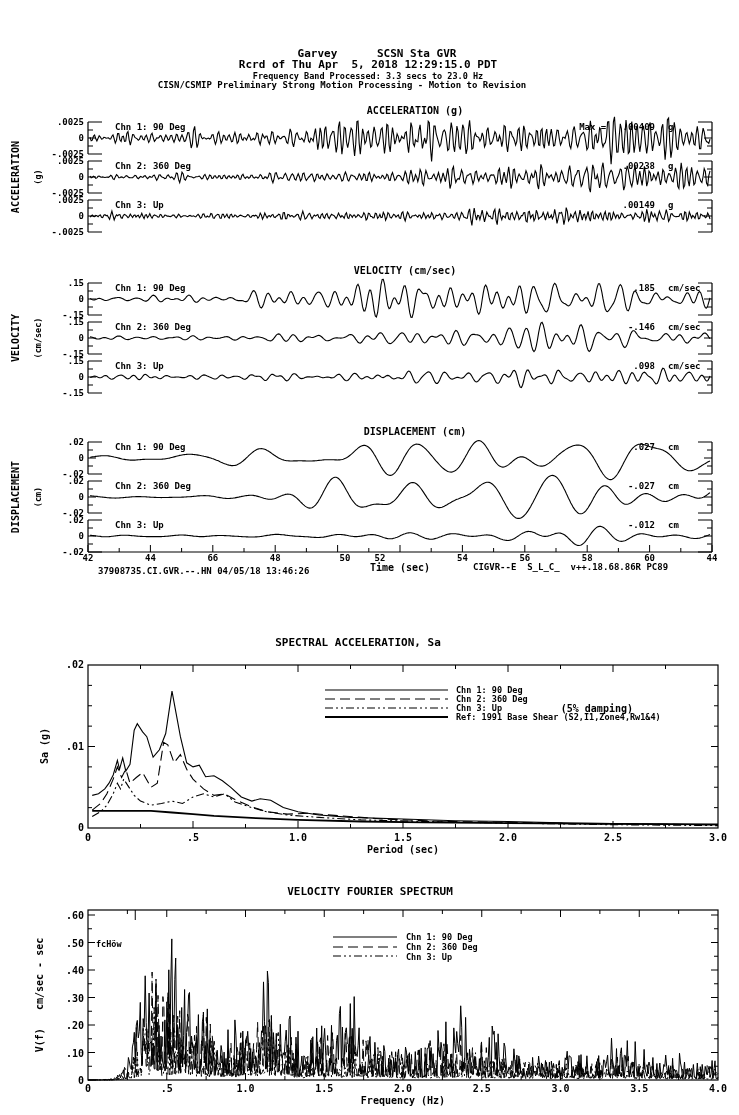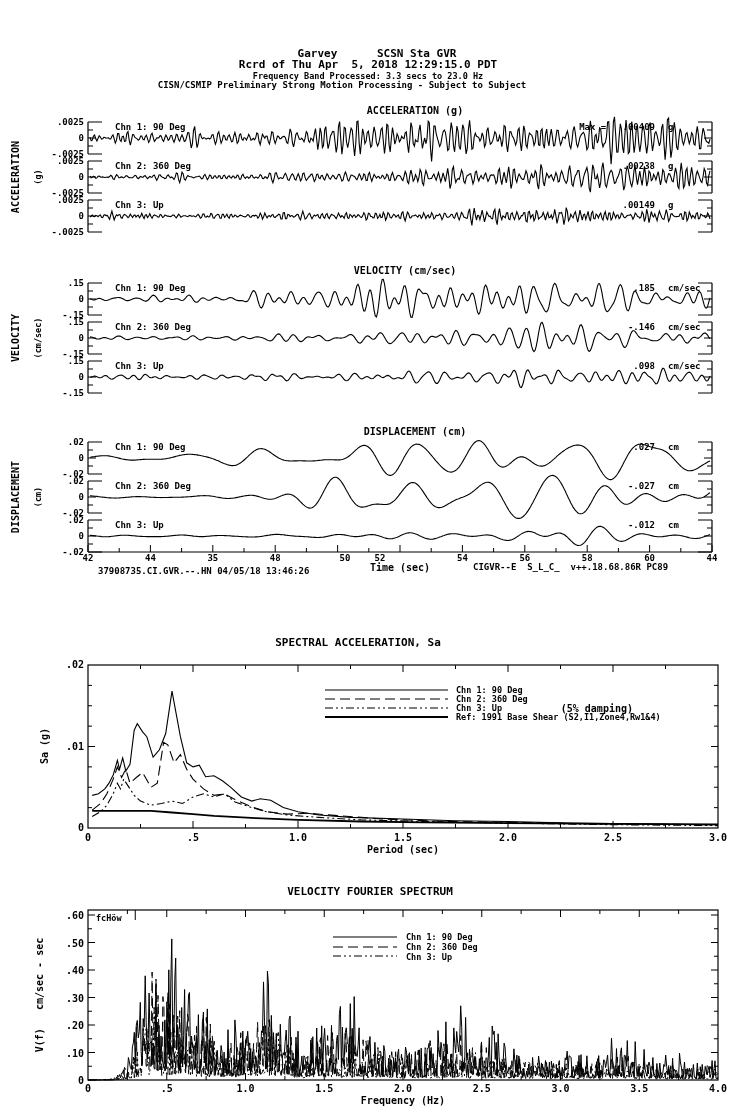--- a/index.html
+++ b/index.html
@@ -85,21 +85,21 @@
     <path d="M88.0,1080.0L89.0,1080.0L90.0,1080.0L91.0,1079.9L91.9,1080.0L92.9,1080.0L93.9,1079.9L94.9,1080.0L95.9,1079.9L96.9,1079.7L97.9,1079.9L98.8,1079.6L99.8,1079.9L100.8,1079.9L101.8,1080.0L102.8,1079.9L103.8,1079.6L104.8,1079.7L105.7,1079.7L106.7,1079.9L107.7,1079.9L108.7,1079.8L109.7,1079.9L110.7,1079.5L111.7,1079.9L112.6,1079.9L113.6,1079.4L114.6,1079.5L115.6,1079.7L116.6,1077.2L117.6,1079.6L118.6,1078.0L119.5,1078.9L120.5,1079.5L121.5,1079.0L122.5,1079.3L123.5,1078.3L124.5,1067.4L125.5,1069.3L126.5,1072.1L127.4,1077.2L128.4,1072.2L129.4,1076.2L130.4,1076.0L131.4,1076.1L132.4,1070.2L133.4,1059.2L134.3,1058.0L135.3,1072.0L136.3,1027.6L137.3,1075.0L138.3,1070.9L139.3,1074.3L140.3,1068.0L141.2,1073.1L142.2,1069.9L143.2,1028.4L144.2,1051.1L145.2,1040.1L146.2,1066.3L147.2,1065.6L148.1,1049.7L149.1,1042.9L150.1,1068.4L151.1,1067.7L152.1,972.0L153.1,1052.3L154.1,1064.4L155.0,1020.5L156.0,979.1L157.0,1064.7L158.0,995.4L159.0,1036.2L160.0,1070.0L161.0,1054.9L161.9,1070.1L162.9,996.6L163.9,1007.2L164.9,1070.9L165.9,1060.4L166.9,1069.0L167.9,992.3L168.8,1055.4L169.8,1004.0L170.8,1069.4L171.8,1047.1L172.8,1071.0L173.8,1015.2L174.8,1073.6L175.7,1067.9L176.7,1047.5L177.7,1016.1L178.7,1073.3L179.7,1010.7L180.7,1073.2L181.7,1053.0L182.6,1055.0L183.6,1046.2L184.6,1067.5L185.6,1072.8L186.6,1037.1L187.6,1014.0L188.6,1018.8L189.5,1068.6L190.5,1046.6L191.5,1042.5L192.5,1074.3L193.5,1058.6L194.5,1035.3L195.5,1067.7L196.5,1026.4L197.4,1073.6L198.4,1071.5L199.4,1073.8L200.4,1066.8L201.4,1039.8L202.4,1050.8L203.4,1012.0L204.3,1058.8L205.3,1074.6L206.3,1017.3L207.3,1041.9L208.3,1053.9L209.3,1064.3L210.3,1024.1L211.2,1074.3L212.2,1035.8L213.2,1045.7L214.2,1075.4L215.2,1075.2L216.2,1058.2L217.2,1073.3L218.1,1070.7L219.1,1069.6L220.1,1070.0L221.1,1055.6L222.1,1075.4L223.1,1068.1L224.1,1076.1L225.0,1076.2L226.0,1069.1L227.0,1073.8L228.0,1056.5L229.0,1075.7L230.0,1052.2L231.0,1043.0L231.9,1076.6L232.9,1073.2L233.9,1075.1L234.9,1056.7L235.9,1076.5L236.9,1047.1L237.9,1052.1L238.8,1071.5L239.8,1052.7L240.8,1032.7L241.8,1073.4L242.8,1041.5L243.8,1073.0L244.8,1050.9L245.7,1042.1L246.7,1034.4L247.7,1066.0L248.7,1068.0L249.7,1054.2L250.7,1075.2L251.7,1074.8L252.6,1060.0L253.6,1043.5L254.6,1068.5L255.6,1073.2L256.6,1049.4L257.6,1022.2L258.6,1057.8L259.5,1051.5L260.5,1074.3L261.5,1073.8L262.5,1071.6L263.5,1026.3L264.5,1055.7L265.5,1025.7L266.5,1039.3L267.4,1072.1L268.4,1022.8L269.4,1019.5L270.4,1061.7L271.4,1015.4L272.4,1063.9L273.4,1060.3L274.3,1066.0L275.3,1074.0L276.3,1063.5L277.3,1050.1L278.3,1065.0L279.3,1061.2L280.3,1072.2L281.2,1075.4L282.2,1064.1L283.2,1074.2L284.2,1075.9L285.2,1052.1L286.2,1073.3L287.2,1074.7L288.1,1061.9L289.1,1050.4L290.1,1062.8L291.1,1037.2L292.1,1053.7L293.1,1076.1L294.1,1076.4L295.0,1076.1L296.0,1043.8L297.0,1057.3L298.0,1076.4L299.0,1075.5L300.0,1066.6L301.0,1071.8L301.9,1076.7L302.9,1064.8L303.9,1072.2L304.9,1064.5L305.9,1076.4L306.9,1076.5L307.9,1056.3L308.8,1075.6L309.8,1062.6L310.8,1074.7L311.8,1038.0L312.8,1072.5L313.8,1074.4L314.8,1070.9L315.7,1070.0L316.7,1058.5L317.7,1040.3L318.7,1072.8L319.7,1041.7L320.7,1037.8L321.7,1076.2L322.6,1071.7L323.6,1076.4L324.6,1075.7L325.6,1076.0L326.6,1064.9L327.6,1035.5L328.6,1057.4L329.5,1064.6L330.5,1046.9L331.5,1063.2L332.5,1032.7L333.5,1050.4L334.5,1073.0L335.5,1067.7L336.5,1057.9L337.4,1071.7L338.4,1075.9L339.4,1075.7L340.4,1072.5L341.4,1075.7L342.4,1058.3L343.4,1065.2L344.3,1070.1L345.3,1033.4L346.3,1045.7L347.3,1075.2L348.3,1069.7L349.3,1035.0L350.3,1075.3L351.2,1036.3L352.2,1075.7L353.2,1043.5L354.2,1045.3L355.2,1069.2L356.2,1075.3L357.2,1075.3L358.1,1075.0L359.1,1064.4L360.1,1064.1L361.1,1076.0L362.1,1075.8L363.1,1039.8L364.1,1074.3L365.0,1076.1L366.0,1040.9L367.0,1054.8L368.0,1039.8L369.0,1058.5L370.0,1066.3L371.0,1060.2L371.9,1058.8L372.9,1076.5L373.9,1065.2L374.9,1065.1L375.9,1077.1L376.9,1076.7L377.9,1047.5L378.8,1071.9L379.8,1051.1L380.8,1051.7L381.8,1077.0L382.8,1056.1L383.8,1075.5L384.8,1076.9L385.7,1067.0L386.7,1072.4L387.7,1074.2L388.7,1069.8L389.7,1055.2L390.7,1076.7L391.7,1051.7L392.6,1062.1L393.6,1061.5L394.6,1074.1L395.6,1051.8L396.6,1066.1L397.6,1076.0L398.6,1061.1L399.5,1058.7L400.5,1064.8L401.5,1054.3L402.5,1076.7L403.5,1064.8L404.5,1077.7L405.5,1073.1L406.5,1059.6L407.4,1065.5L408.4,1052.3L409.4,1057.3L410.4,1076.3L411.4,1054.0L412.4,1073.7L413.4,1072.2L414.3,1075.7L415.3,1066.2L416.3,1073.2L417.3,1056.1L418.3,1050.1L419.3,1059.0L420.3,1070.0L421.2,1066.7L422.2,1076.4L423.2,1077.2L424.2,1073.7L425.2,1047.7L426.2,1055.0L427.2,1071.3L428.1,1071.5L429.1,1067.3L430.1,1040.6L431.1,1077.0L432.1,1076.0L433.1,1074.6L434.1,1070.3L435.0,1076.7L436.0,1075.9L437.0,1062.8L438.0,1052.0L439.0,1046.7L440.0,1046.5L441.0,1076.6L441.9,1068.0L442.9,1076.8L443.9,1043.8L444.9,1061.8L445.9,1070.6L446.9,1041.9L447.9,1058.4L448.8,1071.6L449.8,1070.5L450.8,1076.6L451.8,1059.4L452.8,1076.6L453.8,1063.6L454.8,1076.6L455.7,1064.0L456.7,1053.4L457.7,1076.5L458.7,1076.3L459.7,1074.5L460.7,1035.4L461.7,1075.4L462.6,1061.7L463.6,1065.5L464.6,1057.9L465.6,1063.0L466.6,1076.5L467.6,1052.8L468.6,1063.6L469.5,1057.5L470.5,1075.3L471.5,1062.4L472.5,1047.5L473.5,1074.4L474.5,1054.5L475.5,1060.1L476.5,1072.3L477.4,1071.5L478.4,1076.5L479.4,1074.0L480.4,1059.7L481.4,1039.8L482.4,1060.4L483.4,1073.8L484.3,1066.2L485.3,1077.1L486.3,1047.6L487.3,1064.2L488.3,1077.4L489.3,1076.0L490.3,1069.9L491.2,1068.6L492.2,1077.6L493.2,1077.2L494.2,1059.6L495.2,1076.2L496.2,1069.7L497.2,1076.5L498.1,1069.7L499.1,1073.0L500.1,1077.7L501.1,1073.6L502.1,1059.3L503.1,1062.7L504.1,1077.9L505.0,1058.6L506.0,1076.7L507.0,1077.5L508.0,1077.9L509.0,1077.6L510.0,1077.9L511.0,1076.9L511.9,1060.8L512.9,1075.5L513.9,1077.8L514.9,1076.4L515.9,1059.9L516.9,1068.2L517.9,1073.3L518.8,1074.3L519.8,1058.8L520.8,1078.1L521.8,1077.9L522.8,1074.1L523.8,1062.8L524.8,1067.0L525.7,1060.6L526.7,1061.3L527.7,1062.3L528.7,1062.0L529.7,1063.4L530.7,1075.8L531.7,1070.1L532.6,1078.1L533.6,1066.0L534.6,1063.6L535.6,1067.3L536.6,1067.8L537.6,1073.6L538.6,1077.9L539.5,1073.3L540.5,1073.3L541.5,1076.2L542.5,1064.0L543.5,1075.7L544.5,1076.2L545.5,1076.1L546.5,1062.4L547.4,1076.7L548.4,1076.8L549.4,1070.6L550.4,1078.3L551.4,1061.1L552.4,1078.1L553.4,1063.4L554.3,1067.7L555.3,1078.3L556.3,1064.3L557.3,1077.8L558.3,1065.5L559.3,1060.6L560.3,1078.4L561.2,1074.7L562.2,1078.4L563.2,1068.2L564.2,1076.0L565.2,1077.3L566.2,1077.9L567.2,1074.6L568.1,1077.9L569.1,1077.4L570.1,1076.6L571.1,1077.1L572.1,1070.0L573.1,1076.9L574.1,1078.2L575.0,1073.8L576.0,1065.1L577.0,1074.6L578.0,1061.6L579.0,1073.6L580.0,1076.7L581.0,1067.3L581.9,1078.3L582.9,1065.8L583.9,1075.1L584.9,1072.9L585.9,1076.6L586.9,1071.7L587.9,1071.6L588.8,1077.2L589.8,1078.1L590.8,1066.5L591.8,1072.0L592.8,1075.2L593.8,1075.8L594.8,1077.5L595.7,1072.0L596.7,1076.7L597.7,1058.6L598.7,1078.2L599.7,1062.7L600.7,1075.1L601.7,1065.4L602.6,1076.4L603.6,1077.1L604.6,1077.9L605.6,1077.0L606.6,1069.0L607.6,1071.7L608.6,1074.3L609.5,1072.7L610.5,1078.1L611.5,1056.8L612.5,1064.3L613.5,1075.0L614.5,1069.7L615.5,1065.0L616.5,1073.6L617.4,1057.2L618.4,1077.4L619.4,1065.2L620.4,1074.8L621.4,1077.0L622.4,1056.3L623.4,1072.3L624.3,1075.7L625.3,1066.8L626.3,1064.1L627.3,1060.4L628.3,1056.4L629.3,1076.7L630.3,1074.5L631.2,1063.1L632.2,1067.8L633.2,1062.0L634.2,1078.1L635.2,1078.2L636.2,1078.2L637.2,1077.6L638.1,1078.2L639.1,1073.0L640.1,1065.9L641.1,1076.2L642.1,1071.7L643.1,1068.3L644.1,1062.4L645.0,1070.3L646.0,1069.6L647.0,1064.7L648.0,1077.0L649.0,1078.2L650.0,1075.7L651.0,1078.2L651.9,1076.9L652.9,1067.2L653.9,1074.3L654.9,1069.7L655.9,1070.0L656.9,1077.6L657.9,1077.8L658.8,1071.8L659.8,1078.5L660.8,1078.2L661.8,1076.4L662.8,1078.4L663.8,1077.6L664.8,1077.5L665.7,1072.8L666.7,1071.1L667.7,1077.5L668.7,1065.2L669.7,1078.6L670.7,1065.8L671.7,1078.7L672.6,1065.3L673.6,1071.7L674.6,1077.5L675.6,1077.6L676.6,1073.5L677.6,1078.7L678.6,1074.0L679.5,1075.8L680.5,1078.7L681.5,1077.8L682.5,1069.1L683.5,1076.1L684.5,1078.7L685.5,1069.5L686.5,1069.3L687.4,1076.3L688.4,1078.7L689.4,1076.9L690.4,1070.9L691.4,1066.4L692.4,1078.6L693.4,1078.6L694.3,1077.8L695.3,1078.0L696.3,1078.8L697.3,1071.4L698.3,1068.2L699.3,1078.8L700.3,1066.7L701.2,1078.5L702.2,1074.6L703.2,1078.8L704.2,1077.7L705.2,1077.1L706.2,1076.7L707.2,1065.6L708.1,1066.5L709.1,1072.7L710.1,1066.5L711.1,1069.3L712.1,1072.7L713.1,1070.9L714.1,1072.9L715.0,1075.4L716.0,1072.3L717.0,1078.9L718.0,1077.9" fill="none" stroke="#000" stroke-width="1" stroke-dasharray="10,5"></path>
     <path d="M88.0,1080.0L89.0,1080.0L90.0,1080.0L91.0,1080.0L91.9,1080.0L92.9,1079.9L93.9,1080.0L94.9,1080.0L95.9,1079.9L96.9,1079.9L97.9,1079.8L98.8,1079.8L99.8,1079.9L100.8,1080.0L101.8,1080.0L102.8,1079.9L103.8,1079.8L104.8,1080.0L105.7,1079.9L106.7,1079.8L107.7,1079.9L108.7,1079.8L109.7,1079.9L110.7,1079.8L111.7,1079.8L112.6,1079.7L113.6,1079.5L114.6,1077.8L115.6,1078.7L116.6,1078.4L117.6,1075.2L118.6,1079.6L119.5,1077.7L120.5,1076.6L121.5,1075.7L122.5,1076.5L123.5,1079.3L124.5,1075.9L125.5,1078.5L126.5,1078.5L127.4,1072.0L128.4,1075.5L129.4,1077.8L130.4,1077.7L131.4,1078.0L132.4,1069.2L133.4,1057.2L134.3,1077.7L135.3,1069.4L136.3,1076.7L137.3,1052.0L138.3,1076.9L139.3,1076.6L140.3,1076.4L141.2,1075.6L142.2,1048.4L143.2,1044.4L144.2,1044.7L145.2,1031.3L146.2,1028.6L147.2,1065.7L148.1,1028.4L149.1,1074.7L150.1,1069.9L151.1,1065.9L152.1,1036.5L153.1,1060.2L154.1,1007.4L155.0,1033.0L156.0,1039.4L157.0,1045.2L158.0,1070.9L159.0,1043.8L160.0,1070.0L161.0,1065.4L161.9,1075.8L162.9,1075.7L163.9,1070.8L164.9,1060.6L165.9,1073.5L166.9,1072.8L167.9,1075.5L168.8,1031.9L169.8,1074.9L170.8,1032.0L171.8,1074.6L172.8,1073.6L173.8,1027.9L174.8,1032.1L175.7,1074.8L176.7,1074.0L177.7,1051.9L178.7,1069.1L179.7,1041.7L180.7,1071.9L181.7,1039.2L182.6,1049.2L183.6,1061.0L184.6,1058.0L185.6,1052.3L186.6,1066.3L187.6,1050.0L188.6,1074.8L189.5,1047.1L190.5,1076.0L191.5,1061.5L192.5,1042.7L193.5,1050.5L194.5,1043.7L195.5,1042.9L196.5,1076.3L197.4,1061.8L198.4,1075.0L199.4,1073.5L200.4,1061.2L201.4,1076.4L202.4,1067.9L203.4,1073.6L204.3,1056.9L205.3,1047.0L206.3,1076.0L207.3,1076.7L208.3,1062.2L209.3,1076.8L210.3,1074.2L211.2,1041.4L212.2,1047.6L213.2,1056.0L214.2,1041.2L215.2,1075.5L216.2,1051.5L217.2,1058.9L218.1,1075.2L219.1,1064.9L220.1,1073.8L221.1,1076.8L222.1,1073.5L223.1,1077.0L224.1,1062.4L225.0,1070.1L226.0,1065.9L227.0,1067.4L228.0,1073.6L229.0,1072.1L230.0,1059.1L231.0,1057.3L231.9,1071.8L232.9,1077.0L233.9,1055.1L234.9,1072.8L235.9,1077.1L236.9,1059.8L237.9,1077.1L238.8,1076.8L239.8,1070.9L240.8,1043.4L241.8,1072.6L242.8,1075.7L243.8,1075.7L244.8,1047.9L245.7,1053.7L246.7,1059.6L247.7,1073.6L248.7,1075.0L249.7,1042.9L250.7,1070.3L251.7,1069.4L252.6,1073.4L253.6,1074.2L254.6,1072.7L255.6,1076.1L256.6,1069.4L257.6,1076.1L258.6,1048.5L259.5,1073.3L260.5,1048.9L261.5,1047.3L262.5,1035.8L263.5,1073.9L264.5,1072.8L265.5,1069.9L266.5,1051.3L267.4,1060.1L268.4,1038.8L269.4,1075.4L270.4,1049.4L271.4,1075.4L272.4,1054.3L273.4,1037.3L274.3,1073.9L275.3,1075.5L276.3,1037.2L277.3,1035.6L278.3,1032.5L279.3,1070.9L280.3,1044.7L281.2,1058.1L282.2,1057.3L283.2,1071.4L284.2,1073.9L285.2,1074.5L286.2,1075.4L287.2,1043.5L288.1,1055.6L289.1,1075.5L290.1,1047.7L291.1,1076.8L292.1,1076.9L293.1,1051.5L294.1,1077.1L295.0,1077.0L296.0,1059.8L297.0,1077.5L298.0,1076.0L299.0,1077.1L300.0,1076.1L301.0,1072.6L301.9,1076.7L302.9,1077.7L303.9,1077.7L304.9,1077.4L305.9,1069.1L306.9,1057.3L307.9,1069.0L308.8,1068.2L309.8,1076.2L310.8,1060.1L311.8,1075.4L312.8,1073.3L313.8,1077.1L314.8,1073.0L315.7,1058.9L316.7,1055.5L317.7,1062.3L318.7,1075.6L319.7,1077.2L320.7,1067.1L321.7,1075.3L322.6,1051.7L323.6,1077.2L324.6,1073.8L325.6,1077.2L326.6,1059.8L327.6,1074.0L328.6,1077.4L329.5,1064.3L330.5,1057.2L331.5,1077.1L332.5,1074.9L333.5,1062.9L334.5,1063.6L335.5,1059.5L336.5,1076.0L337.4,1076.3L338.4,1075.4L339.4,1069.2L340.4,1070.9L341.4,1077.3L342.4,1077.2L343.4,1075.6L344.3,1076.9L345.3,1067.8L346.3,1076.3L347.3,1076.1L348.3,1058.0L349.3,1058.5L350.3,1069.6L351.2,1071.6L352.2,1077.6L353.2,1057.3L354.2,1076.9L355.2,1052.0L356.2,1064.6L357.2,1076.2L358.1,1073.4L359.1,1077.6L360.1,1065.2L361.1,1077.2L362.1,1062.1L363.1,1076.5L364.1,1074.9L365.0,1068.1L366.0,1074.6L367.0,1073.3L368.0,1077.8L369.0,1064.5L370.0,1072.1L371.0,1059.2L371.9,1077.0L372.9,1059.8L373.9,1054.2L374.9,1062.7L375.9,1076.3L376.9,1076.4L377.9,1075.4L378.8,1055.2L379.8,1054.9L380.8,1055.2L381.8,1074.7L382.8,1056.5L383.8,1078.0L384.8,1075.5L385.7,1073.6L386.7,1069.6L387.7,1069.8L388.7,1062.2L389.7,1078.1L390.7,1072.9L391.7,1077.8L392.6,1076.5L393.6,1067.1L394.6,1070.1L395.6,1061.9L396.6,1075.7L397.6,1078.2L398.6,1077.5L399.5,1076.6L400.5,1078.1L401.5,1077.2L402.5,1057.9L403.5,1072.5L404.5,1078.2L405.5,1075.3L406.5,1058.6L407.4,1055.7L408.4,1074.3L409.4,1058.3L410.4,1077.1L411.4,1077.5L412.4,1078.0L413.4,1069.6L414.3,1077.5L415.3,1077.9L416.3,1072.5L417.3,1077.1L418.3,1078.0L419.3,1063.1L420.3,1073.2L421.2,1074.8L422.2,1077.8L423.2,1076.6L424.2,1077.8L425.2,1073.4L426.2,1077.7L427.2,1064.0L428.1,1074.5L429.1,1077.9L430.1,1078.0L431.1,1077.6L432.1,1077.5L433.1,1071.1L434.1,1070.8L435.0,1063.1L436.0,1059.9L437.0,1077.9L438.0,1075.7L439.0,1077.6L440.0,1077.9L441.0,1077.7L441.9,1062.9L442.9,1077.5L443.9,1056.0L444.9,1077.5L445.9,1054.1L446.9,1077.2L447.9,1065.4L448.8,1067.7L449.8,1063.6L450.8,1068.4L451.8,1053.8L452.8,1077.7L453.8,1072.1L454.8,1077.6L455.7,1059.5L456.7,1077.1L457.7,1075.5L458.7,1076.1L459.7,1069.8L460.7,1066.0L461.7,1077.7L462.6,1074.6L463.6,1065.2L464.6,1076.9L465.6,1077.9L466.6,1077.4L467.6,1065.3L468.6,1077.6L469.5,1078.0L470.5,1077.9L471.5,1071.9L472.5,1065.9L473.5,1066.1L474.5,1068.5L475.5,1052.7L476.5,1077.0L477.4,1075.0L478.4,1069.6L479.4,1076.8L480.4,1058.4L481.4,1078.1L482.4,1077.4L483.4,1077.3L484.3,1059.3L485.3,1077.8L486.3,1077.7L487.3,1078.0L488.3,1078.1L489.3,1065.7L490.3,1061.5L491.2,1078.0L492.2,1067.6L493.2,1059.8L494.2,1077.9L495.2,1077.6L496.2,1077.9L497.2,1056.5L498.1,1078.2L499.1,1077.5L500.1,1075.5L501.1,1078.2L502.1,1064.4L503.1,1076.2L504.1,1062.2L505.0,1078.2L506.0,1077.7L507.0,1071.6L508.0,1072.5L509.0,1078.2L510.0,1074.2L511.0,1065.2L511.9,1074.2L512.9,1071.3L513.9,1078.2L514.9,1072.2L515.9,1078.1L516.9,1066.9L517.9,1063.7L518.8,1075.9L519.8,1072.9L520.8,1067.7L521.8,1075.2L522.8,1068.9L523.8,1076.7L524.8,1076.2L525.7,1078.5L526.7,1072.7L527.7,1068.3L528.7,1076.0L529.7,1078.4L530.7,1067.5L531.7,1066.2L532.6,1078.5L533.6,1073.6L534.6,1071.7L535.6,1071.4L536.6,1074.5L537.6,1063.1L538.6,1068.0L539.5,1067.3L540.5,1076.1L541.5,1077.5L542.5,1071.7L543.5,1067.6L544.5,1077.4L545.5,1070.8L546.5,1078.6L547.4,1066.3L548.4,1078.3L549.4,1078.6L550.4,1078.6L551.4,1078.7L552.4,1067.0L553.4,1064.4L554.3,1078.7L555.3,1077.2L556.3,1074.3L557.3,1069.6L558.3,1077.1L559.3,1070.2L560.3,1078.0L561.2,1078.3L562.2,1078.5L563.2,1076.8L564.2,1075.3L565.2,1072.2L566.2,1063.8L567.2,1077.9L568.1,1070.1L569.1,1077.6L570.1,1076.4L571.1,1076.7L572.1,1076.3L573.1,1075.7L574.1,1077.0L575.0,1067.9L576.0,1078.1L577.0,1078.3L578.0,1078.4L579.0,1078.7L580.0,1062.0L581.0,1068.3L581.9,1078.2L582.9,1077.7L583.9,1078.6L584.9,1075.4L585.9,1065.1L586.9,1077.6L587.9,1071.2L588.8,1074.7L589.8,1077.8L590.8,1078.7L591.8,1063.1L592.8,1076.5L593.8,1078.5L594.8,1075.9L595.7,1063.7L596.7,1072.6L597.7,1068.1L598.7,1065.8L599.7,1077.4L600.7,1075.7L601.7,1078.7L602.6,1077.4L603.6,1076.1L604.6,1071.8L605.6,1073.2L606.6,1073.9L607.6,1074.8L608.6,1072.1L609.5,1076.7L610.5,1074.5L611.5,1072.2L612.5,1078.6L613.5,1065.7L614.5,1065.9L615.5,1064.7L616.5,1073.9L617.4,1078.6L618.4,1075.0L619.4,1077.0L620.4,1076.2L621.4,1072.8L622.4,1064.5L623.4,1078.4L624.3,1076.1L625.3,1078.3L626.3,1076.7L627.3,1071.1L628.3,1078.3L629.3,1078.1L630.3,1066.5L631.2,1077.0L632.2,1073.4L633.2,1071.0L634.2,1078.2L635.2,1077.0L636.2,1078.1L637.2,1078.6L638.1,1078.6L639.1,1064.1L640.1,1073.9L641.1,1076.1L642.1,1078.2L643.1,1067.3L644.1,1074.2L645.0,1078.4L646.0,1078.7L647.0,1076.6L648.0,1066.3L649.0,1078.1L650.0,1078.2L651.0,1067.1L651.9,1066.8L652.9,1066.2L653.9,1076.3L654.9,1073.4L655.9,1078.8L656.9,1078.9L657.9,1070.1L658.8,1076.5L659.8,1078.0L660.8,1072.3L661.8,1074.7L662.8,1076.5L663.8,1078.2L664.8,1072.4L665.7,1078.7L666.7,1078.6L667.7,1078.9L668.7,1067.5L669.7,1078.2L670.7,1072.4L671.7,1070.1L672.6,1078.7L673.6,1074.7L674.6,1067.9L675.6,1074.6L676.6,1078.3L677.6,1074.7L678.6,1078.3L679.5,1076.2L680.5,1078.7L681.5,1074.9L682.5,1078.9L683.5,1078.8L684.5,1078.7L685.5,1078.8L686.5,1070.9L687.4,1074.9L688.4,1071.4L689.4,1068.1L690.4,1078.5L691.4,1079.0L692.4,1078.9L693.4,1077.4L694.3,1075.8L695.3,1078.3L696.3,1078.9L697.3,1072.1L698.3,1079.1L699.3,1073.8L700.3,1078.9L701.2,1069.6L702.2,1077.4L703.2,1079.0L704.2,1078.8L705.2,1076.7L706.2,1078.6L707.2,1079.1L708.1,1078.5L709.1,1079.0L710.1,1075.5L711.1,1079.1L712.1,1079.1L713.1,1072.1L714.1,1069.4L715.0,1069.8L716.0,1076.6L717.0,1074.4L718.0,1073.4" fill="none" stroke="#000" stroke-width="1" stroke-dasharray="8,3,2,3,2,3"></path>
     <path d="M333,937L397,937" fill="none" stroke="#000" stroke-width="1.1"></path>
     <path d="M333,947L397,947" fill="none" stroke="#000" stroke-width="1.1" stroke-dasharray="10,5"></path>
     <path d="M333,956L397,956" fill="none" stroke="#000" stroke-width="1.1" stroke-dasharray="8,3,2,3,2,3"></path>
   </svg>
 
 <span class="lbl f11 c" style="left:377px;top:48px">Garvey      SCSN Sta GVR</span>
 <span class="lbl f11 c" style="left:368px;top:59px">Rcrd of Thu Apr  5, 2018 12:29:15.0 PDT</span>
 <span class="lbl f8 c" style="left:368px;top:72px">Frequency Band Processed: 3.3 secs to 23.0 Hz</span>
-<span class="lbl f9 c" style="left:342px;top:81px">CISN/CSMIP Preliminary Strong Motion Processing - Subject to Subject</span>
+<span class="lbl f9 c" style="left:342px;top:81px">CISN/CSMIP Preliminary Strong Motion Processing - Motion to Revision</span>
 
 <span class="lbl f10 c" style="left:415px;top:106px">ACCELERATION (g)</span>
 <span class="lbl f10 vrot" style="left:16px;top:177px">ACCELERATION</span>
 <span class="lbl f8 vrot" style="left:38px;top:177px">(g)</span>
 
 <span class="lbl f10 c" style="left:405px;top:266px">VELOCITY (cm/sec)</span>
 <span class="lbl f10 vrot" style="left:16px;top:338px">VELOCITY</span>
 <span class="lbl f8 vrot" style="left:38px;top:338px">(cm/sec)</span>
 
 <span class="lbl f10 c" style="left:415px;top:427px">DISPLACEMENT (cm)</span>
@@ -116,21 +116,21 @@
 <span class="lbl f10 ra" style="right:655px;top:742px">.01</span>
 <span class="lbl f10 ra" style="right:655px;top:823px">0</span>
 <span class="lbl f10 vrot" style="left:45px;top:746px">Sa (g)</span>
 <span class="lbl f10 c" style="left:403px;top:845px">Period (sec)</span>
 <span class="lbl f8" style="left:456px;top:686px">Chn 1: 90 Deg</span>
 <span class="lbl f8" style="left:456px;top:695px">Chn 2: 360 Deg</span>
 <span class="lbl f8" style="left:456px;top:704px">Chn 3: Up</span>
 <span class="lbl f8" style="left:456px;top:713px">Ref: 1991 Base Shear (S2,I1,Zone4,Rw1&amp;4)</span>
 
 <span class="lbl f11 c" style="left:370px;top:886px">VELOCITY FOURIER SPECTRUM</span>
-<span class="lbl f8" style="left:96px;top:914px">fcHöw</span>
+<span class="lbl f8" style="left:96px;top:940px">fcHöw</span>
 <span class="lbl f10 vrot" style="left:40px;top:995px">V(f)   cm/sec - sec</span>
 <span class="lbl f10 c" style="left:403px;top:1096px">Frequency (Hz)</span>
 <span class="lbl f8" style="left:406px;top:933px">Chn 1: 90 Deg</span>
 <span class="lbl f8" style="left:406px;top:943px">Chn 2: 360 Deg</span>
 <span class="lbl f8" style="left:406px;top:953px">Chn 3: Up</span>
 
 <span class="lbl f9 ra" style="right:655px;top:118px">.0025</span>
 <span class="lbl f9 ra" style="right:655px;top:134px">0</span>
 <span class="lbl f9 ra" style="right:655px;top:150px">-.0025</span>
 <span class="lbl f9" style="left:115px;top:123px">Chn 1: 90 Deg</span>
@@ -179,21 +179,21 @@
 <span class="lbl f9 ra" style="right:84px;top:482px">-.027</span>
 <span class="lbl f9" style="left:668px;top:482px">cm</span>
 <span class="lbl f9 ra" style="right:655px;top:516px">.02</span>
 <span class="lbl f9 ra" style="right:655px;top:532px">0</span>
 <span class="lbl f9 ra" style="right:655px;top:548px">-.02</span>
 <span class="lbl f9" style="left:115px;top:521px">Chn 3: Up</span>
 <span class="lbl f9 ra" style="right:84px;top:521px">-.012</span>
 <span class="lbl f9" style="left:668px;top:521px">cm</span>
 <span class="lbl f9 c" style="left:88.0px;top:554px">42</span>
 <span class="lbl f9 c" style="left:150.4px;top:554px">44</span>
-<span class="lbl f9 c" style="left:212.8px;top:554px">35</span>
+<span class="lbl f9 c" style="left:212.8px;top:554px">66</span>
 <span class="lbl f9 c" style="left:275.2px;top:554px">48</span>
 <span class="lbl f9 c" style="left:345px;top:554px">50</span>
 <span class="lbl f9 c" style="left:380px;top:554px">52</span>
 <span class="lbl f9 c" style="left:462.4px;top:554px">54</span>
 <span class="lbl f9 c" style="left:524.8px;top:554px">56</span>
 <span class="lbl f9 c" style="left:587.2px;top:554px">58</span>
 <span class="lbl f9 c" style="left:649.6px;top:554px">60</span>
 <span class="lbl f9 c" style="left:712.0px;top:554px">44</span>
 <span class="lbl f10 c" style="left:88px;top:833px">0</span>
 <span class="lbl f10 c" style="left:193px;top:833px">.5</span>

